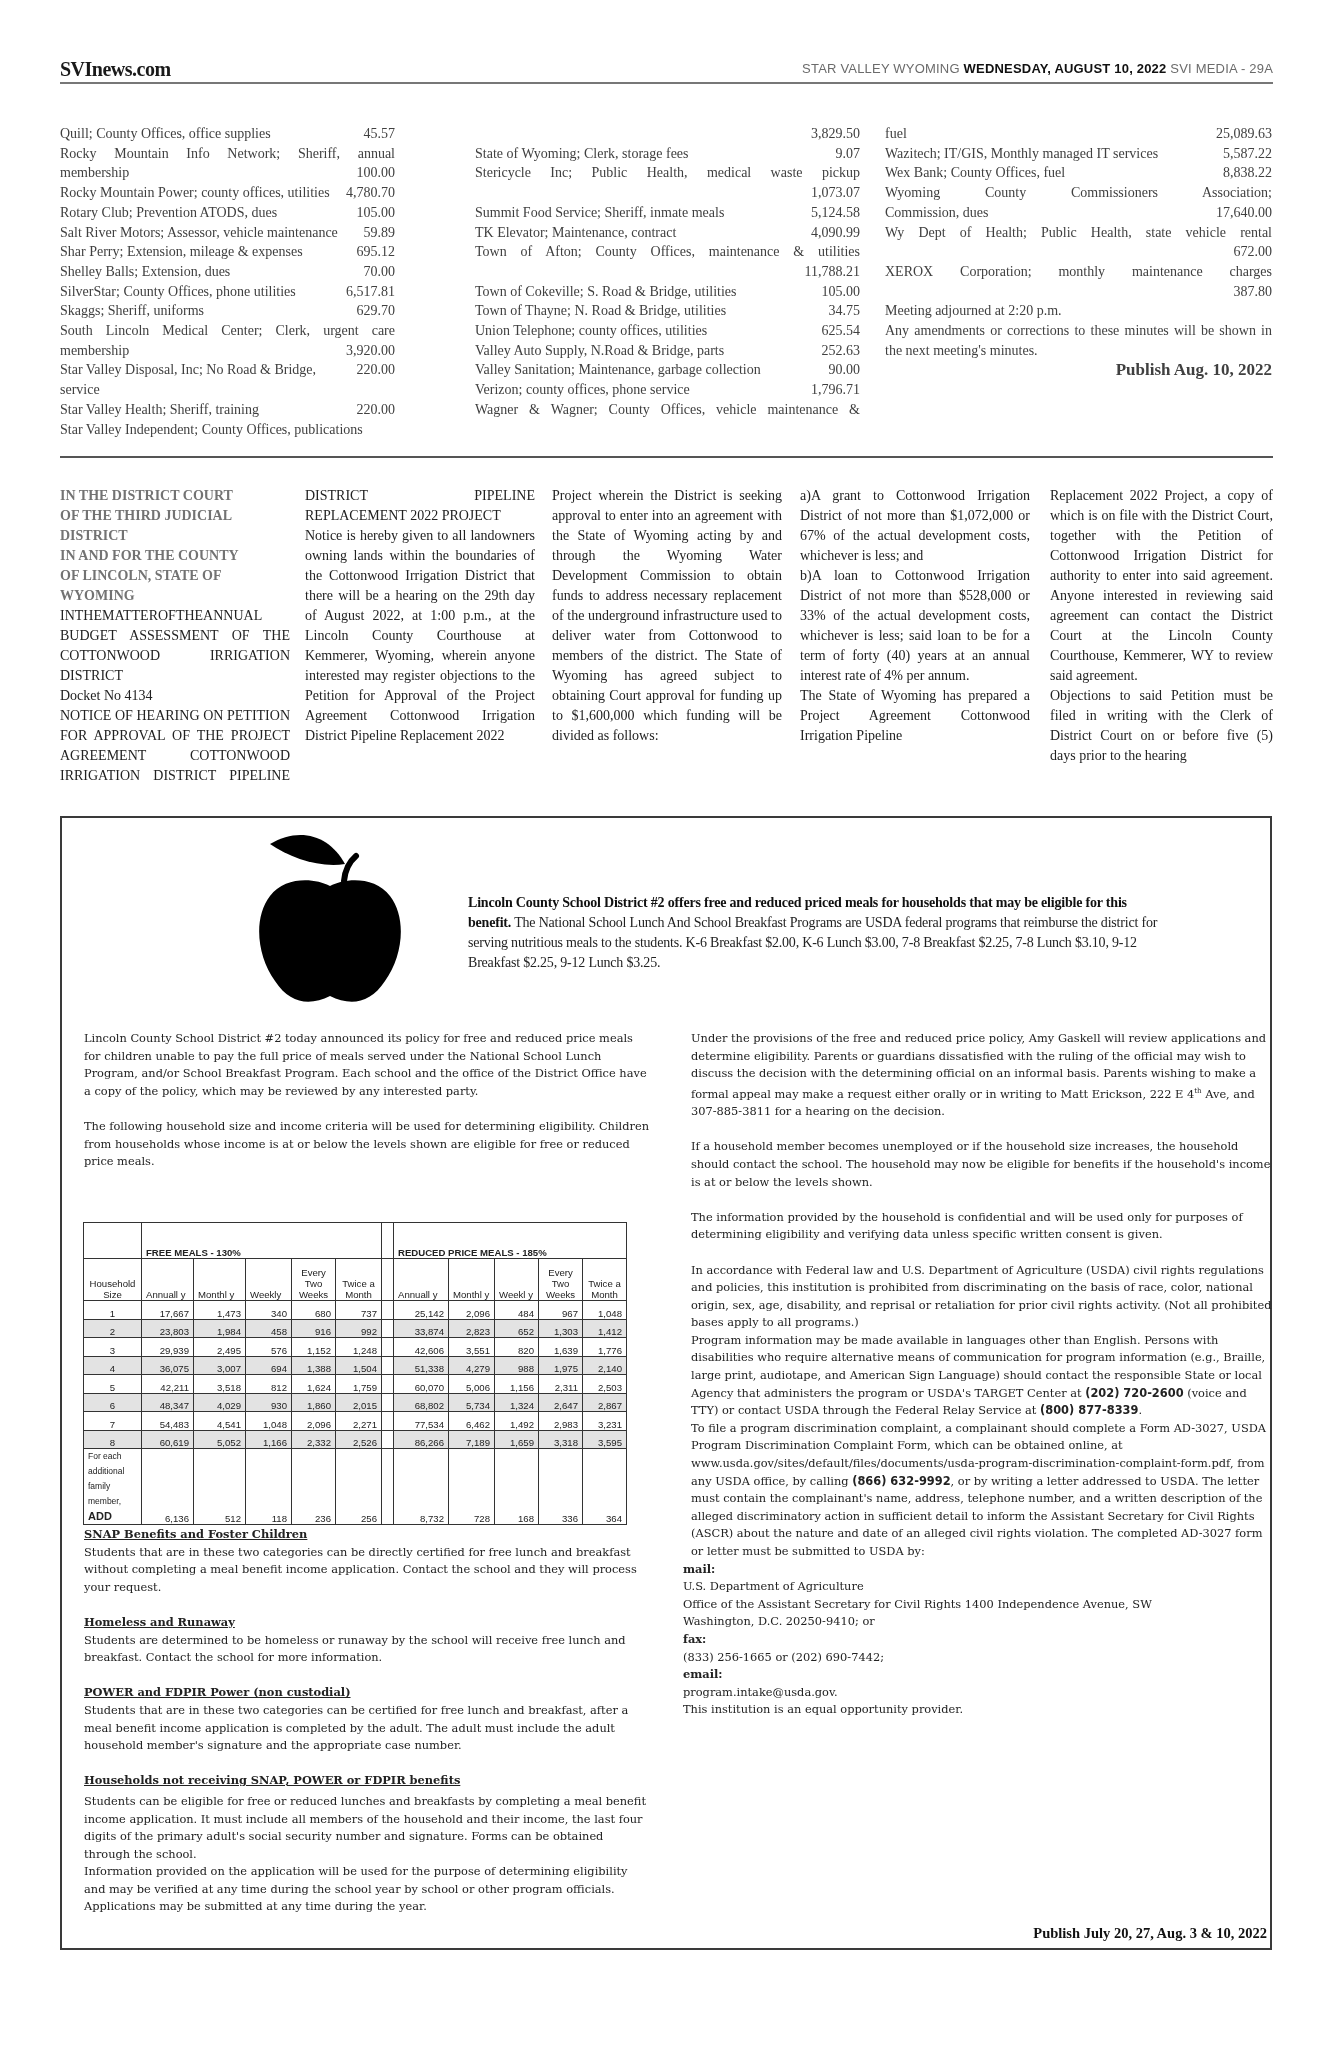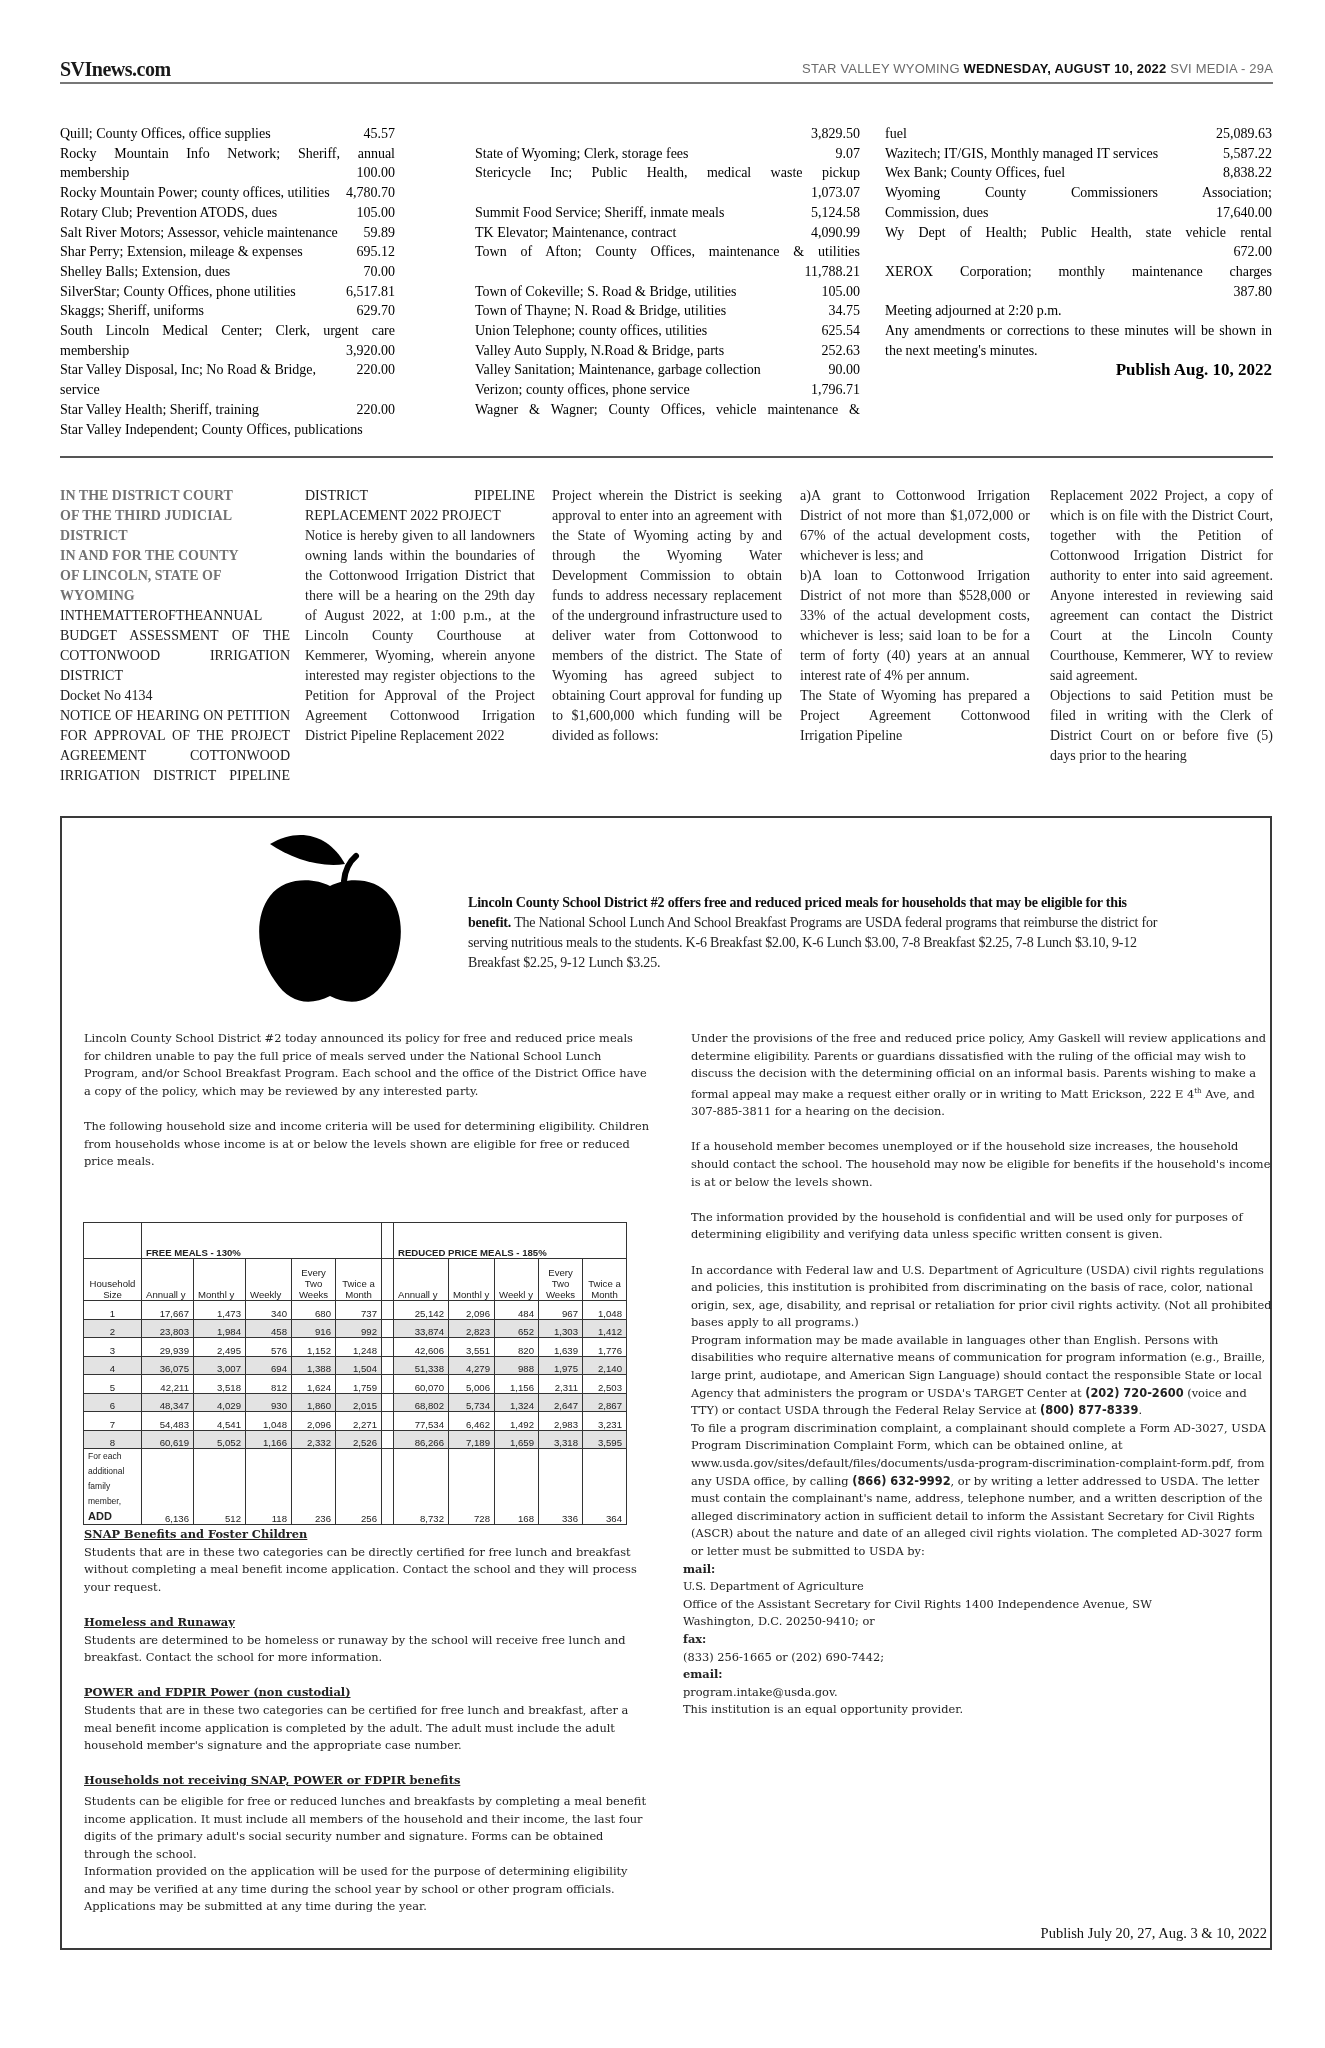--- a/index.html
+++ b/index.html
@@ -4,21 +4,21 @@
 <style>
   * { box-sizing: border-box; margin: 0; padding: 0; }
   html, body { width: 1325px; height: 2048px; background: #ffffff; overflow: hidden; }
   body { position: relative; font-family: "DejaVu Serif", serif; color: #1a1a1a; }
 
   .masthead { position: absolute; left: 60px; top: 58px; width: 1213px; height: 26px; border-bottom: 2px solid #777; }
   .masthead .site { position: absolute; left: 0; top: 0; font-family: "Liberation Serif", serif; font-weight: bold; font-size: 20px; letter-spacing: -0.5px; }
   .masthead .dateline { position: absolute; right: 0; top: 3px; font-family: "Liberation Sans", sans-serif; font-size: 13px; color: #6b6b6b; letter-spacing: 0.2px; }
   .masthead .dateline b { color: #111; font-weight: bold; }
 
-  .ledger { position: absolute; top: 124px; font-family: "Liberation Serif", serif; font-size: 14px; line-height: 19.7px; color: #000000; }
+  .ledger { position: absolute; top: 124px; font-family: "Liberation Serif", serif; font-size: 14px; line-height: 19.7px; color: #404040; }
   .ledger .row { display: flex; justify-content: space-between; align-items: baseline; }
   .ledger .row.just { text-align: justify; text-align-last: justify; display: block; }
   .ledger .row .amt { white-space: nowrap; padding-left: 4px; }
   .ledger .row.amt-only { justify-content: flex-end; }
   .ledger .pub { text-align: right; font-weight: bold; font-size: 17px; }
   .col1 { left: 60px; width: 335px; }
   .col2 { left: 475px; width: 385px; }
   .col3 { left: 885px; width: 387px; }
 
   .rule { position: absolute; left: 60px; width: 1213px; height: 0; border-top: 2px solid #555; }
@@ -42,21 +42,21 @@
   .rcol b { font-family: "DejaVu Sans", sans-serif; font-weight: bold; }
 
   .income-table { position: absolute; left: 67px; top: 1222px; border-collapse: collapse; font-family: "Liberation Sans", sans-serif; font-size: 9.6px; color: #222; margin-left: 16px; }
   .income-table td { border: 1px solid #333; padding: 0 4px; height: 18.5px; text-align: right; vertical-align: bottom; }
   .income-table td.c { text-align: center; }
   .income-table td.l { text-align: left; }
   .income-table tr.alt td { background: #e3e3e3; }
   .income-table td.gap { background: #fff !important; }
   .income-table .grp { font-weight: bold; text-align: left; vertical-align: bottom; }
 
-  .pub-footer { position: absolute; right: 58px; top: 1925px; font-family: "Liberation Serif", serif; font-weight: normal; font-size: 14.5px; color: #111; }
+  .pub-footer { position: absolute; right: 58px; top: 1925px; font-family: "Liberation Serif", serif; font-weight: bold; font-size: 14.5px; color: #111; }
 </style>
 </head>
 <body>
 
 <div class="masthead">
   <span class="site">SVInews.com</span>
   <span class="dateline"><span>STAR VALLEY WYOMING</span> <b>WEDNESDAY, AUGUST 10, 2022</b> <span>SVI MEDIA - 29A</span></span>
 </div>
 
 <div class="ledger col1" id="ledger1">

